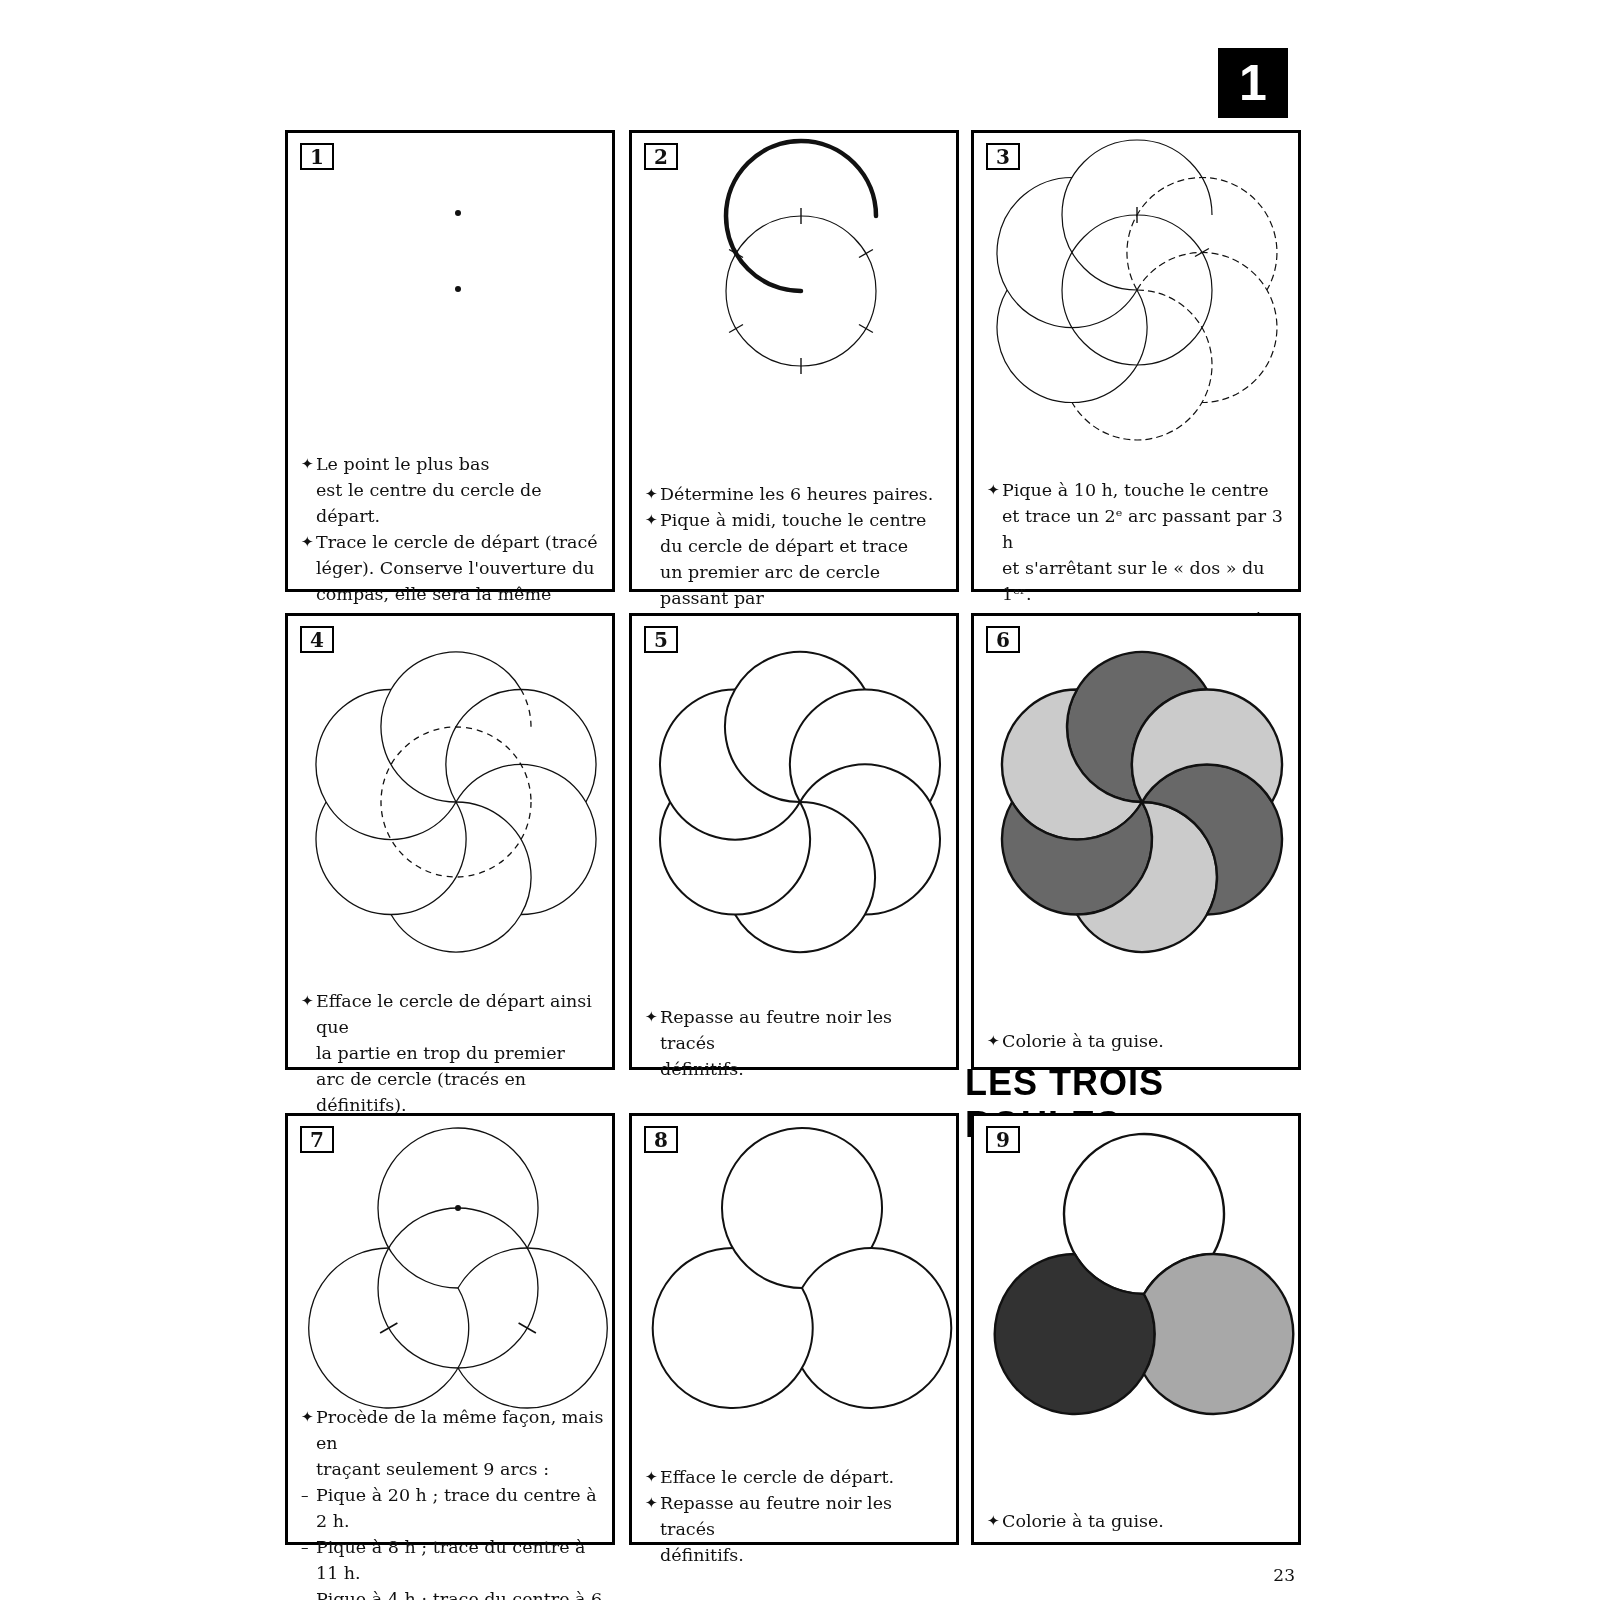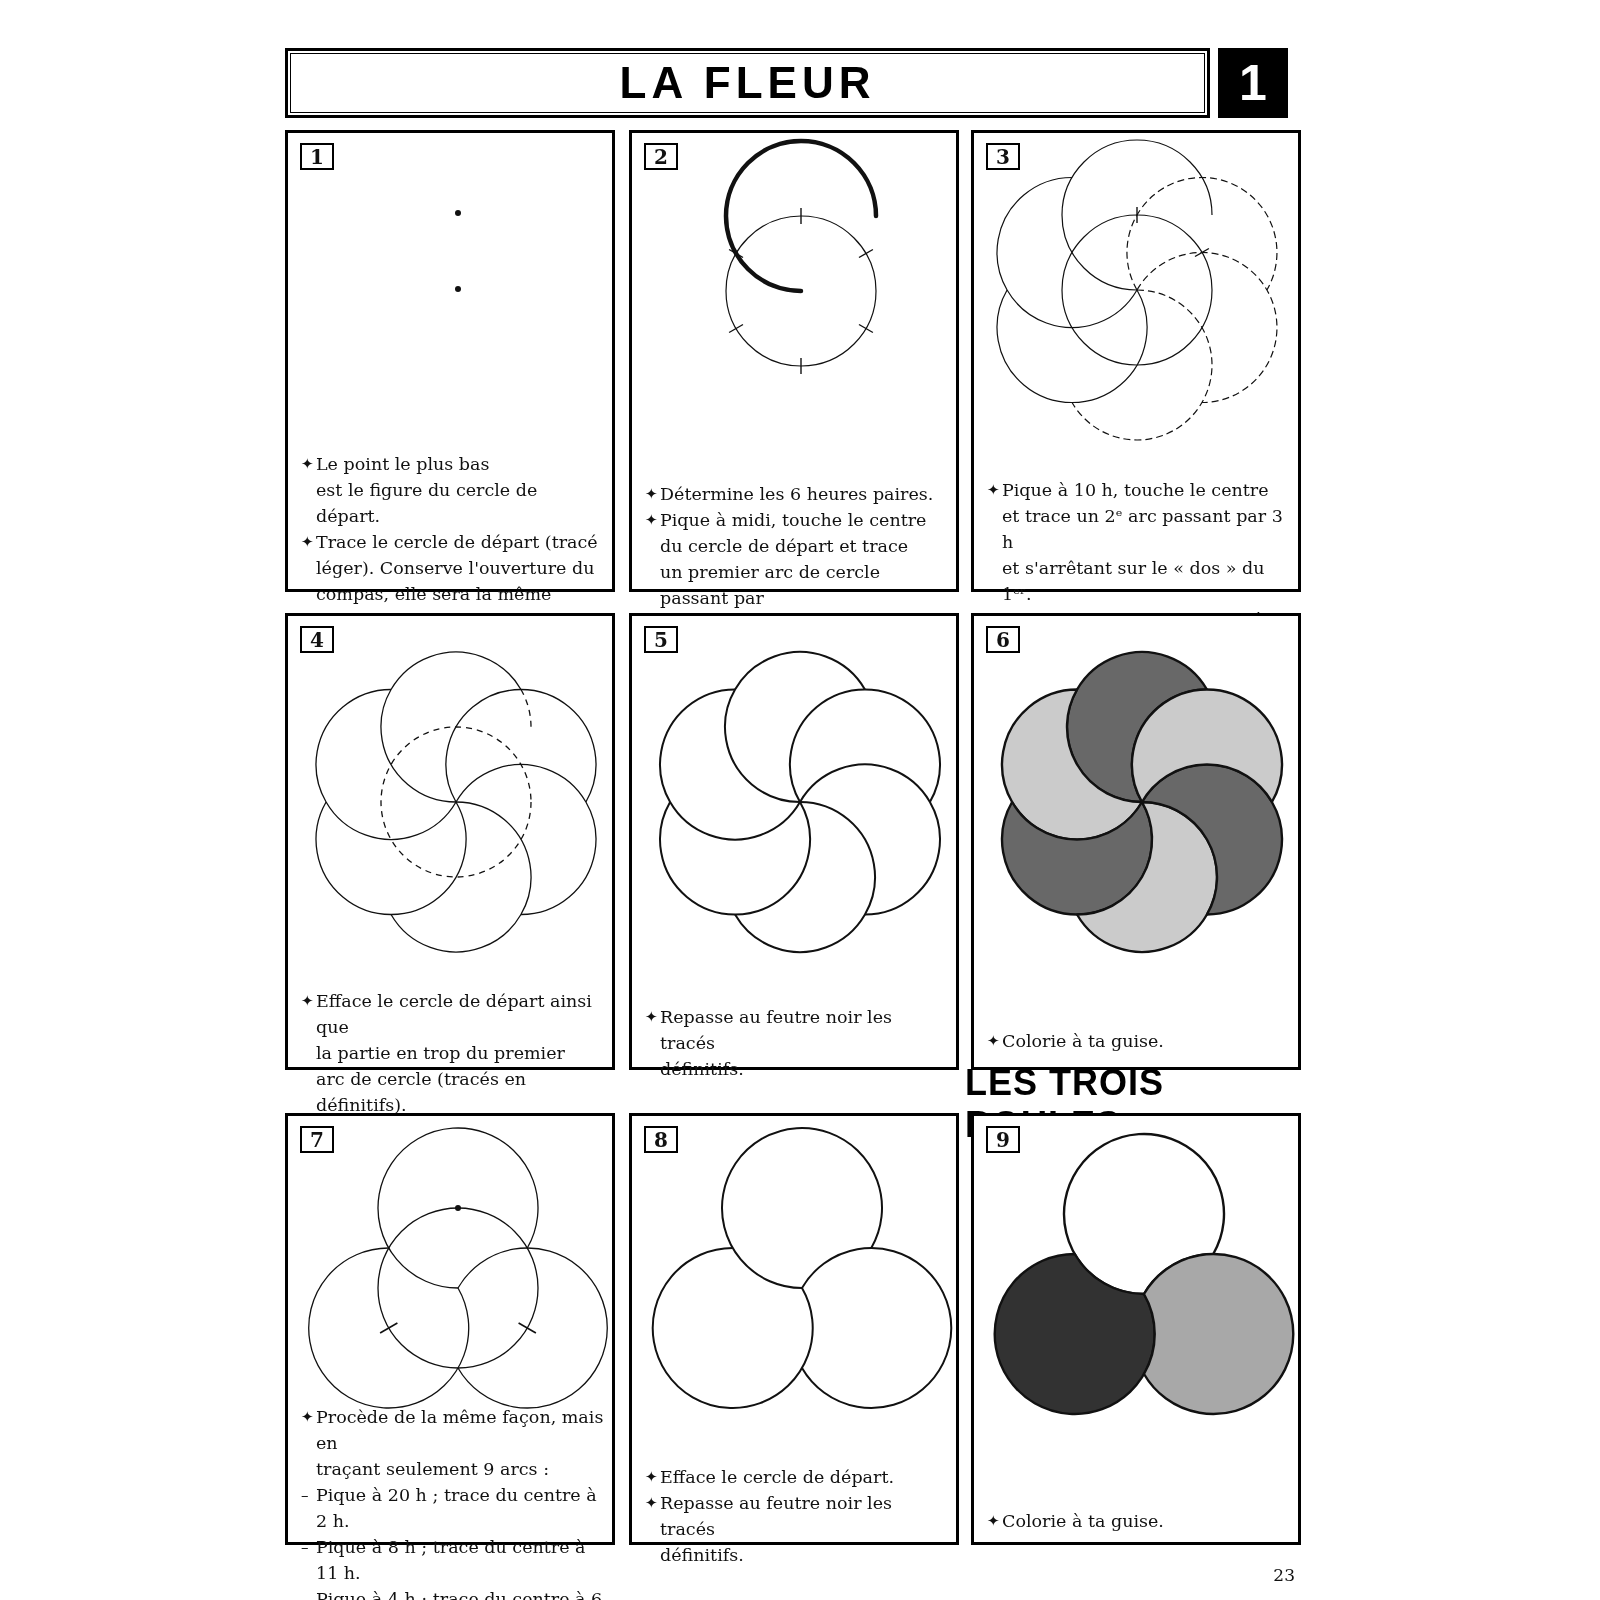--- a/index.html
+++ b/index.html
@@ -36,38 +36,33 @@
   .item .m{flex:none;width:15px;font-size:15px;}
   .item .t{white-space:pre-line;}
 
   svg path, svg circle, svg line{vector-effect:non-scaling-stroke;}
 </style>
 </head>
 <body>
 
 <div id="page">
 
-  <div class="hbox">
-    <div class="hbox-inner">
-      <span class="htitle">LA FLEUR</span>
-    </div>
-  </div>
   <div class="pagebadge">1</div>
 
   <div class="panel w" style="left:285px;top:130px;height:462px;">
     <div class="badge">1</div>
     <svg class="fig" width="324" height="456" viewBox="0 0 324 456">
       <circle cx="170" cy="80" r="3" fill="#111"></circle>
       <circle cx="170" cy="156" r="3" fill="#111"></circle>
     </svg>
     <div class="txt" style="top:318px;">
       <div class="item">
           <span class="m">✦</span>
           <span class="t">Le point le plus bas
-est le figure du cercle de départ.</span>
+est le centre du cercle de départ.</span>
         </div>
       <div class="item">
           <span class="m">✦</span>
           <span class="t">Trace le cercle de départ (tracé
 léger). Conserve l'ouverture du
 compas, elle sera la même
 pour toute la figure.</span>
         </div>
     </div>
   </div>

